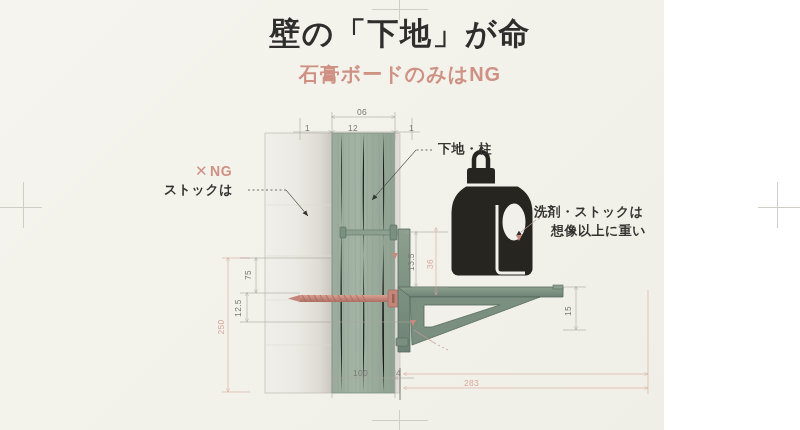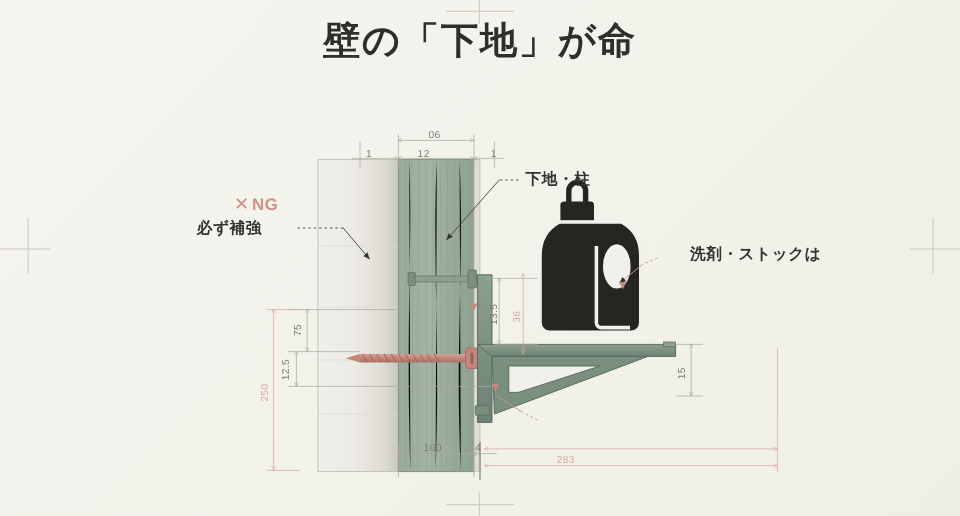--- a/index.html
+++ b/index.html
@@ -3,21 +3,21 @@
 <meta charset="utf-8">
 <style>
   * { box-sizing: border-box; margin: 0; padding: 0; }
   html, body {
     width: 800px; height: 430px;
     font-family: "Liberation Sans", "DejaVu Sans", sans-serif;
     overflow: hidden;
   }
   #page {
     position: relative;
-    width: 800px; height: 430px;
+    width: 664px; height: 430px;
     background: #f3f2ec;
     background-image: linear-gradient(135deg, #f5f4ee 0%, #f2f1ea 55%, #efeee7 100%);
   }
 
   
   .crop { position: absolute; background: #cfcdc4; }
   .crop.v { width: 1px; }
   .crop.h { height: 1px; }
 
   
@@ -69,20 +69,21 @@
   <div class="crop h" style="left:0px;   top:207px; width:42px;"></div>
   <div class="crop v" style="left:777px; top:182px; height:46px;"></div>
   <div class="crop h" style="left:758px;top:207px; width:42px;"></div>
   <div class="crop v" style="left:399px; top:0px;   height:20px;"></div>
   <div class="crop h" style="left:372px; top:9px;   width:56px;"></div>
   <div class="crop v" style="left:399px; top:410px; height:20px;"></div>
   <div class="crop h" style="left:372px;top:420px; width:56px;"></div>
 
   <div class="title-wrap">
     <div class="title">壁の「下地」が命</div>
+    <div class="subtitle">石膏ボードのみはNG</div>
   </div>
 
   <svg id="drawing" viewBox="0 0 800 430">
     <defs>
 
       <linearGradient id="gDrywall" x1="0" y1="0" x2="1" y2="0">
         <stop offset="0" stop-color="#f0efea"></stop>
         <stop offset="0.45" stop-color="#eceae4"></stop>
         <stop offset="0.8" stop-color="#dedcd4"></stop>
         <stop offset="1" stop-color="#c9c7bf"></stop>
@@ -285,25 +286,26 @@
     <g fill="#c9897c">
       <path d="M516,235 l6,0 -3,6 z"></path>
       <path d="M410,320 l6,0 -3,6 z"></path>
       <path d="M392,253 l6,0 -3,6 z"></path>
     </g>
   </svg>
 
   <div class="lbl ng" style="left:195px; top:160px;">
     <span class="x">✕</span><span>NG</span>
   </div>
-  <div class="lbl" style="left:164px; top:181px;">必ず補強</div>
+  <div class="lbl" style="left:164px; top:181px;">ストックは</div>
 
   <div class="lbl" style="left:438px; top:140px;">下地・柱</div>
 
-  <div class="lbl" style="left:575px; top:203px;">洗剤・ストックは</div>
+  <div class="lbl" style="left:534px; top:203px;">洗剤・ストックは</div>
+  <div class="lbl" style="left:551px; top:222px;">想像以上に重い</div>
 
 
   <div class="dim" style="left:357px; top:107px;">06</div>
   <div class="dim" style="left:348px; top:123px;">12</div>
   <div class="dim" style="left:305px; top:123px;">1</div>
   <div class="dim" style="left:409px; top:123px;">1</div>
 
   <div class="dim rot" style="left:243px; top:270px; transform:rotate(-90deg);">75</div>
   <div class="dim rot" style="left:229px; top:303px; transform:rotate(-90deg);">12.5</div>
   <div class="dim rot pink" style="left:213px; top:322px; transform:rotate(-90deg);">250</div>

